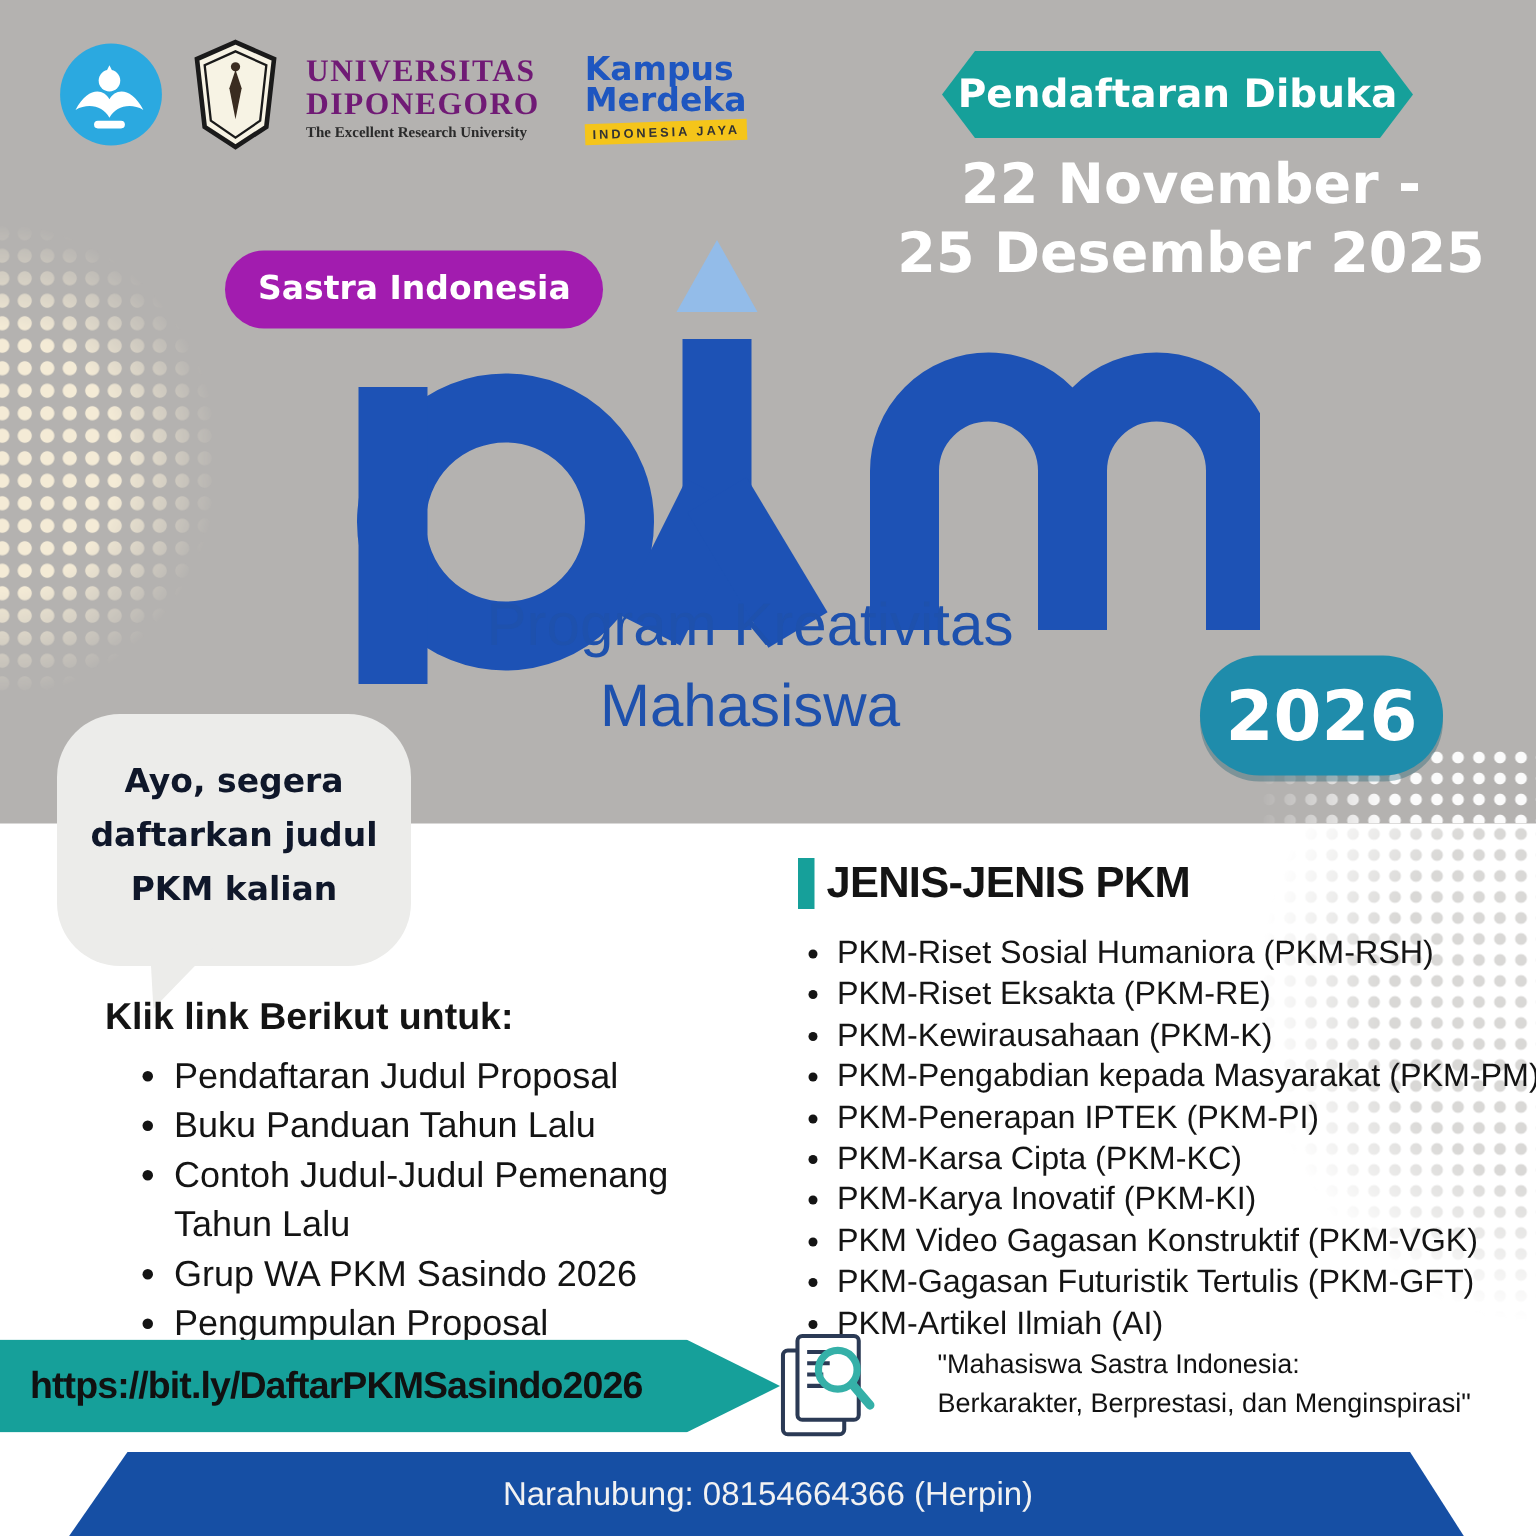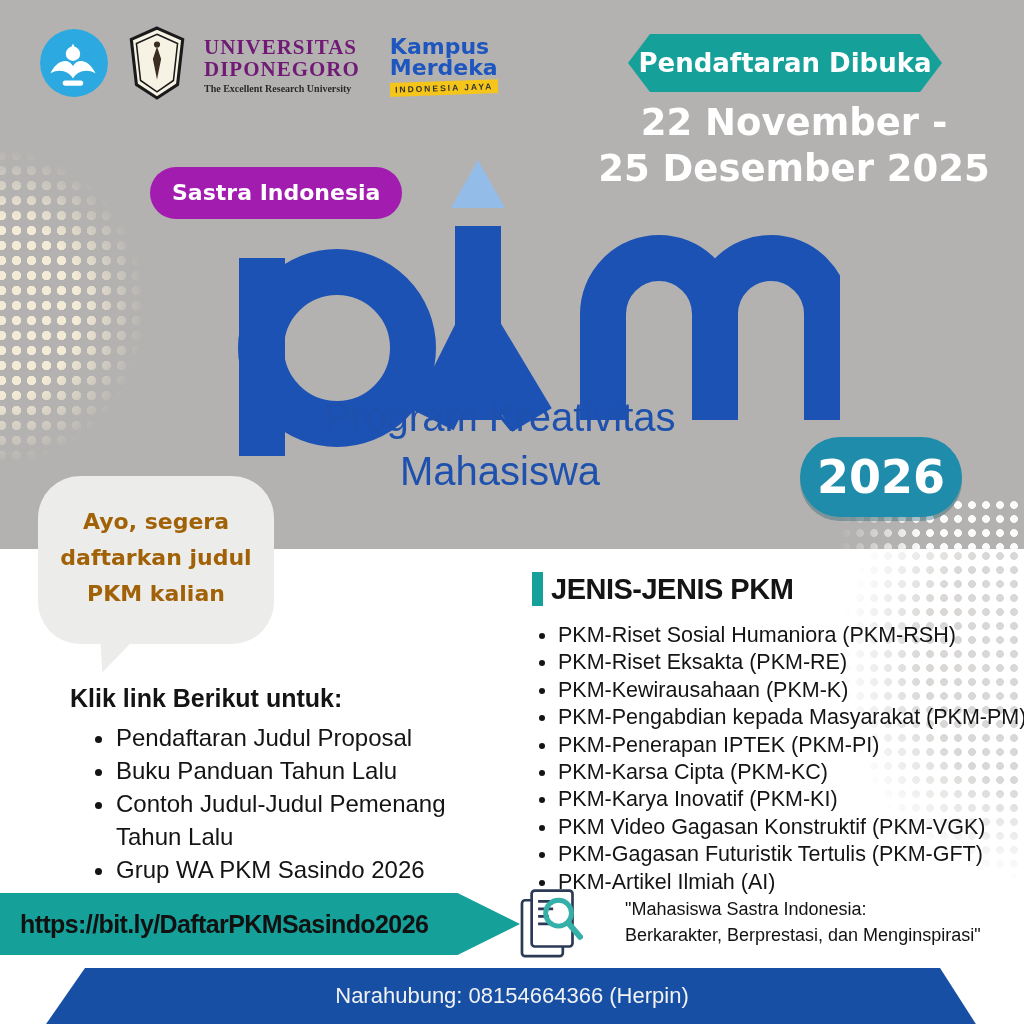--- a/index.html
+++ b/index.html
@@ -49,28 +49,28 @@
     font-weight:bold; font-size:22px; }
   .pkm-logo { position:absolute; left:225px; top:158px; width:615px; height:300px; }
   .subtitle { position:absolute; left:260px; top:390px; width:480px; text-align:center; color:#1e51ad;
     font-size:40px; line-height:54px; }
   .year-pill { position:absolute; left:800px; top:437px; width:162px; height:80px; background:#1f8cab;
     border-radius:40px; color:#fff; font-family:"DejaVu Sans", sans-serif; font-weight:bold;
     font-size:46px; text-align:center; line-height:80px; box-shadow:0 4px 0 rgba(20,90,110,.35); }
 
   
   .bubble { position:absolute; left:38px; top:476px; width:236px; height:168px; background:#ececea;
-    border-radius:42px; color:#a16207; font-family:"DejaVu Sans", sans-serif; font-weight:bold;
+    border-radius:42px; color:#0f172a; font-family:"DejaVu Sans", sans-serif; font-weight:bold;
     font-size:22px; line-height:36px; text-align:center; padding-top:28px; }
   .bubble::after { content:""; position:absolute; left:48px; bottom:-30px; width:62px; height:46px;
     background:#ececea; clip-path:polygon(18% 0, 88% 0, 30% 100%); transform:rotate(6deg); }
   .bubble span { display:block; }
 
   
-  .links { position:absolute; left:70px; top:664px; width:400px; color:#141414;margin-top:20px; }
+  .links { position:absolute; left:70px; top:664px; width:400px; color:#141414; }
   .links h2 { font-size:25px; font-weight:bold; margin-bottom:8px; }
   .links ul { list-style:disc; padding-left:46px; width:400px; font-size:24px; line-height:33px; }
 
   
   .jenis { position:absolute; left:532px; top:572px; width:492px; color:#141414; }
   .jenis .title-row { display:flex; align-items:center; gap:8px; }
   .jenis .bar { width:11px; height:34px; background:#16a09a; }
   .jenis h2 { font-size:29px; font-weight:bold; letter-spacing:-0.5px; }
   .jenis ul { list-style:disc; padding-left:26px; margin-top:16px; font-size:21.5px; line-height:27.4px; white-space:nowrap; }
 

